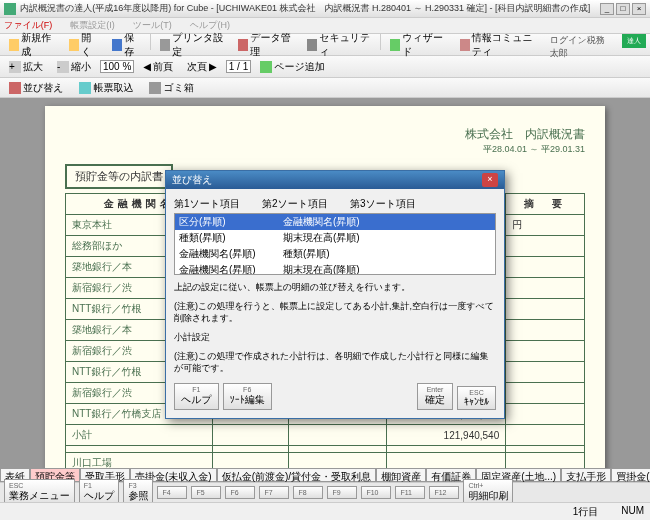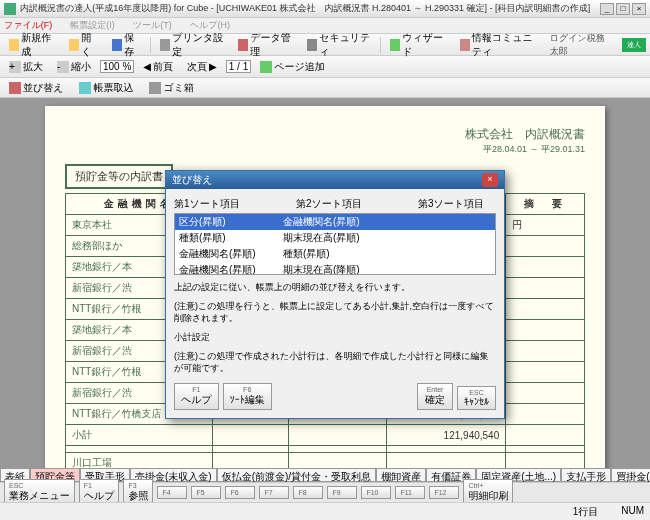--- a/index.html
+++ b/index.html
@@ -5,42 +5,42 @@
 *{margin:0;padding:0;box-sizing:border-box;font-family:"MS Gothic","Meiryo",sans-serif;font-size:10px}
 body{background:#e8e8e8;width:650px;height:520px;overflow:hidden;position:relative}
 .titlebar{background:linear-gradient(#fff,#e0e0e0);height:18px;display:flex;align-items:center;padding:0 4px;border-bottom:1px solid #ccc}
 .titlebar-icon{width:12px;height:12px;background:#4a7;margin-right:4px}
 .titlebar-text{flex:1;color:#333;font-size:9px;white-space:nowrap;overflow:hidden}
 .titlebar-btns{display:flex;gap:2px}
 .titlebar-btn{width:14px;height:12px;background:#ddd;border:1px solid #999;font-size:8px;text-align:center;line-height:10px;cursor:pointer}
 .menubar{background:#f0f0f0;height:16px;display:flex;align-items:center;padding:0 4px;gap:18px;border-bottom:1px solid #ccc}
 .menu-item{font-size:9px;color:#c00;cursor:pointer}
 .menu-item.d{color:#999}
-.toolbar{background:linear-gradient(#fafafa,#e8e8e8);height:22px;display:flex;align-items:center;padding:0 4px;gap:4px;border-bottom:1px solid #ccc}
+.toolbar{background:linear-gradient(#fafafa,#e8e8e8);height:22px;display:flex;padding:0 4px;gap:4px;border-bottom:1px solid #ccc}
 .tb-btn{display:flex;align-items:center;gap:2px;padding:2px 4px;font-size:9px;cursor:pointer;border:1px solid transparent}
 .tb-ico{width:12px;height:12px;display:inline-block}
 .toolbar2{background:linear-gradient(#fafafa,#e8e8e8);height:22px;display:flex;align-items:center;padding:0 4px;gap:4px;border-bottom:1px solid #ccc}
 .user-info{margin-left:auto;font-size:9px;color:#555}
 .toolbar3{background:linear-gradient(#fafafa,#e8e8e8);height:20px;display:flex;align-items:center;padding:0 4px;gap:6px;border-bottom:1px solid #ccc}
 .doc-area{background:#999;height:380px;position:relative;overflow:hidden;display:flex;justify-content:center;padding-top:8px}
 .paper{background:#fffef0;width:560px;height:420px;box-shadow:2px 2px 6px rgba(0,0,0,.4);padding:20px;position:relative}
 .doc-header{text-align:right;margin-bottom:8px}
 .doc-title{font-size:12px;color:#4a7050}
 .doc-period{font-size:9px;color:#4a7050}
 .section-title{border:2px solid #4a7050;padding:3px 8px;display:inline-block;font-size:11px;color:#333;margin-bottom:4px}
 table.data{border-collapse:collapse;width:100%}
 table.data th,table.data td{border:1px solid #4a7050;padding:3px 6px;font-size:10px;color:#333}
 table.data th{text-align:center;letter-spacing:4px}
 table.data td.num{text-align:right}
 table.data td.lbl{color:#4a7050}
 .dialog{position:absolute;top:170px;left:165px;width:340px;background:#f0f0f0;border:1px solid #3a6ea5;box-shadow:3px 3px 10px rgba(0,0,0,.5);z-index:100}
 .dlg-title{background:linear-gradient(#4a8bc5,#2a5b95);color:#fff;height:18px;display:flex;align-items:center;padding:0 6px;font-size:10px}
 .dlg-close{margin-left:auto;width:16px;height:14px;background:#c44;color:#fff;text-align:center;line-height:12px;font-size:9px;cursor:pointer;border-radius:2px}
 .dlg-body{padding:8px}
-.sort-cols{display:flex;gap:56px;margin-bottom:2px;font-size:9px}
+.sort-cols{display:flex;gap:22px;margin-bottom:2px;font-size:9px}
 .sort-list{border:1px solid #999;background:#fff;height:62px;overflow:hidden}
 .sort-row{display:flex;font-size:9px;padding:1px 4px}
 .sort-row.sel{background:#3a6ece;color:#fff}
 .sort-cell{flex:1}
 .dlg-note{font-size:9px;margin:6px 0;line-height:1.4}
 .dlg-sec{font-size:9px;margin-top:6px}
 .dlg-chk{margin:3px 0}
 .dlg-btns{display:flex;gap:4px;margin-top:8px;align-items:flex-end}
 .dlg-btn{border:1px solid #999;background:linear-gradient(#fff,#e0e0e0);padding:2px 6px;font-size:8px;cursor:pointer;text-align:center;min-width:36px}
 .dlg-btn .k{display:block;font-size:7px;color:#666}

